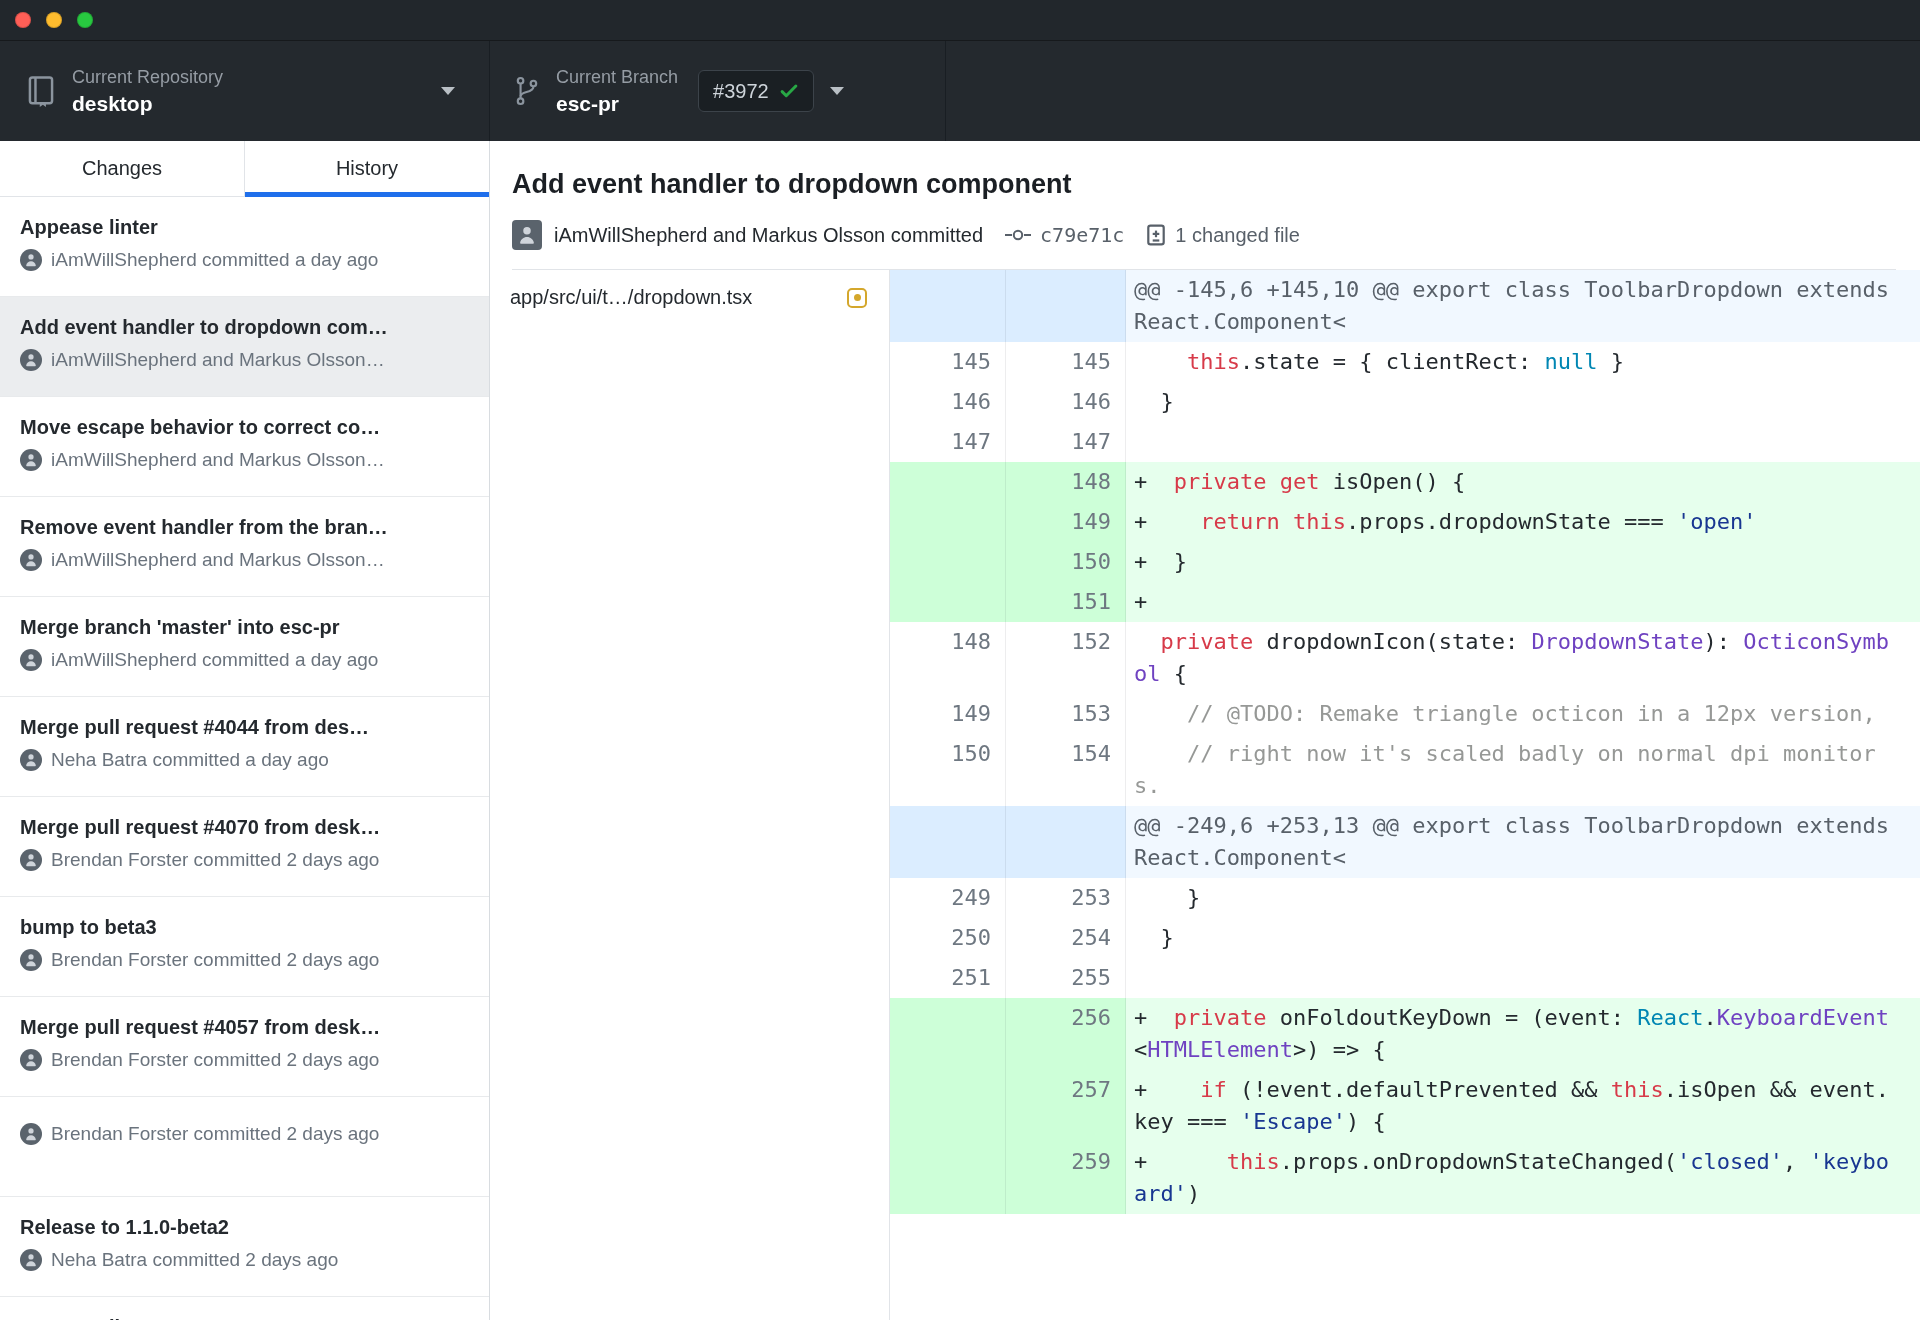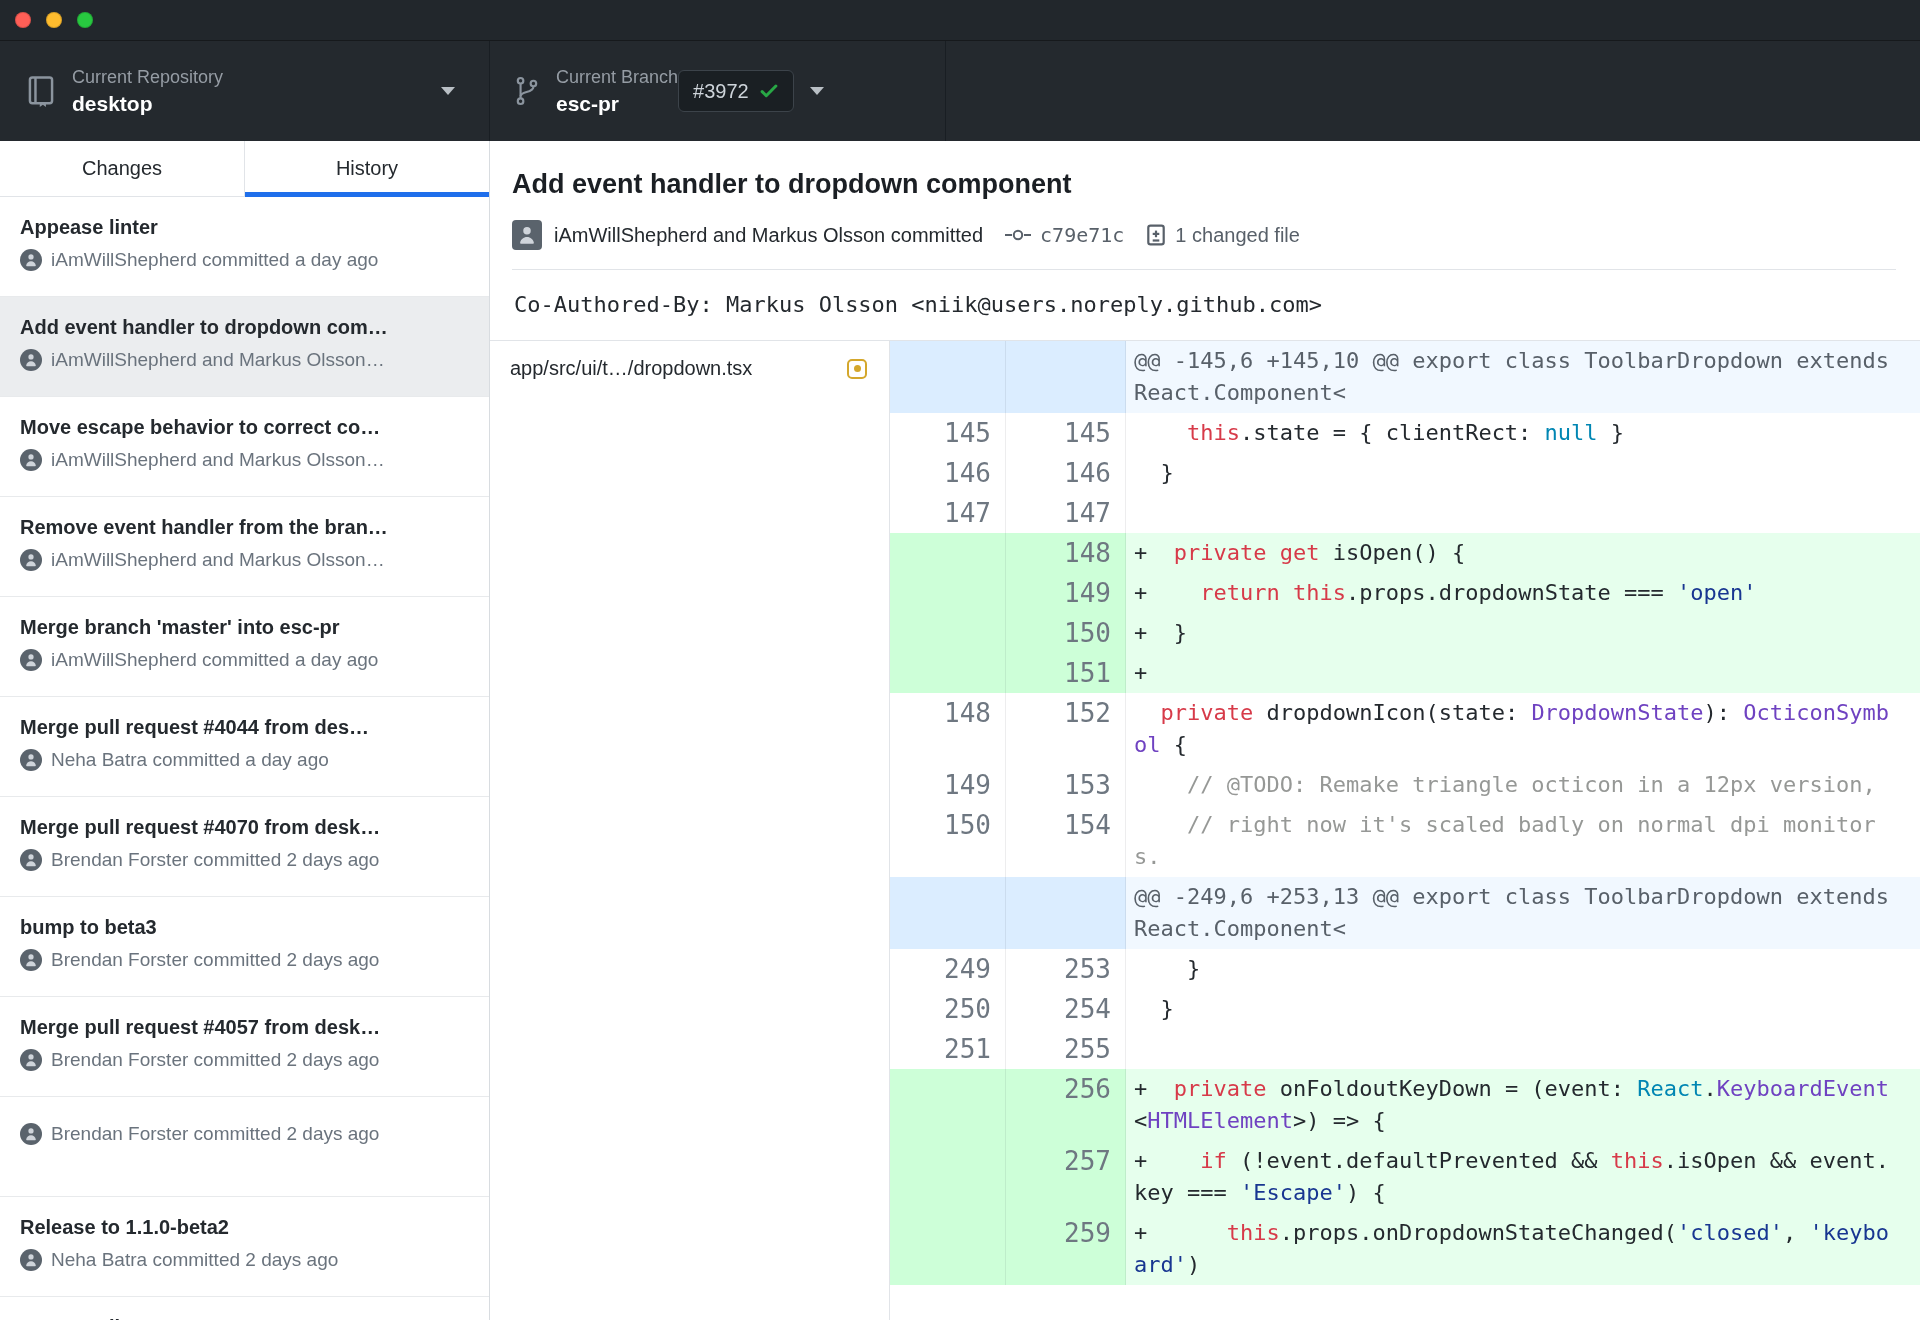--- a/index.html
+++ b/index.html
@@ -18,21 +18,21 @@
   .tb-repo{width:490px;padding:0 34px 0 26px;}
   .tb-branch{width:456px;padding:0 20px 0 24px;}
   .tb-fetch{width:460px;padding:0 20px 0 26px;}
   .tb-icon{flex:none;margin-right:16px;display:flex;align-items:center;}
   .tb-labels{display:flex;flex-direction:column;gap:3px;min-width:0;}
   .tb-label{font-size:18px;color:#959ca4;line-height:21px;white-space:nowrap;}
   .tb-value{font-size:21px;color:#fff;font-weight:700;line-height:25px;white-space:nowrap;}
   .tb-sub{font-size:18px;color:#959ca4;line-height:22px;white-space:nowrap;}
   .triangle{width:0;height:0;border-left:7px solid transparent;border-right:7px solid transparent;border-top:8px solid #b9bfc5;flex:none;}
   .tb-repo .triangle{margin-left:auto;}
-  .branch-badge{display:flex;align-items:center;gap:10px;background:#1a1f23;border:1px solid #3c434a;border-radius:6px;height:40px;padding:0 14px;flex:none;}
+  .branch-badge{display:flex;align-items:center;gap:10px;background:#1a1f23;border:1px solid #3c434a;border-radius:6px;height:40px;padding:0 14px;margin-left:20px;flex:none;}
   .branch-badge .num{font-size:20px;color:#ced4da;font-weight:500;}
   .tb-branch .triangle{margin-left:16px;}
 
   
   .content{flex:1;display:flex;min-height:0;}
 
   
   .sidebar{width:490px;flex:none;display:flex;flex-direction:column;background:#fff;border-right:1px solid #d8dce0;box-sizing:border-box;}
   .tabs{height:55px;flex:none;display:flex;border-bottom:1px solid #e1e4e8;}
   .tab{flex:1;display:flex;align-items:center;justify-content:center;font-size:20px;color:#24292e;position:relative;cursor:pointer;}
@@ -63,21 +63,21 @@
   .panels{flex:1;display:flex;min-height:0;}
   .file-panel{width:400px;flex:none;border-right:1px solid #e1e4e8;box-sizing:border-box;}
   .file-row{height:55px;display:flex;align-items:center;padding:0 22px 0 20px;cursor:pointer;}
   .file-path{flex:1;font-size:20px;color:#24292e;white-space:nowrap;overflow:hidden;}
   .status-modified{width:16px;height:16px;border:2px solid var(--modified-icon,#d4a72c);border-radius:5px;position:relative;flex:none;}
   .status-modified::after{content:"";position:absolute;left:50%;top:50%;width:7px;height:7px;margin:-3.5px 0 0 -3.5px;border-radius:50%;background:var(--modified-icon,#d4a72c);}
 
   
   .diff{flex:1;min-width:0;overflow:hidden;font-family:"DejaVu Sans Mono",monospace;}
   .diff-row{display:flex;min-height:40px;box-sizing:border-box;}
-  .gut{flex:none;box-sizing:border-box;text-align:right;font-size:26px;color:#6e7781;line-height:32px;padding:4px 14px 4px 0;border-right:1px solid rgba(27,31,35,.08);}
+  .gut{flex:none;box-sizing:border-box;text-align:right;font-size:22px;color:#6e7781;line-height:32px;padding:4px 14px 4px 0;border-right:1px solid rgba(27,31,35,.08);}
   .gut.old{width:116px;}
   .gut.new{width:120px;}
   .code-text{flex:1;min-width:0;font-size:22px;line-height:32px;padding:4px 26px 4px 8px;white-space:pre-wrap;word-break:break-all;color:#24292e;}
   .diff-row.add .gut{background:var(--added-gutter-bg,#cdffd8);}
   .diff-row.add .code-text{background:var(--added-bg,#e6ffed);}
   .diff-row.hunk .gut{background:var(--hunk-gutter-bg,#dbedff);}
   .diff-row.hunk .code-text{background:var(--hunk-bg,#f1f8ff);color:#586069;}
   .c-p{color:#24292e;}
   .c-k{color:var(--keyword,#d73a49);}
   .c-s{color:var(--string,#183691);}
@@ -305,21 +305,20 @@
                 <line x1="6" y1="9" x2="12" y2="9" stroke="#586069" stroke-width="2"></line>
                 <line x1="6" y1="15" x2="12" y2="15" stroke="#586069" stroke-width="2"></line>
               </svg>
             </span>
             <span class="files-count">1 changed file</span>
           </span>
         </div>
         <div class="hr"></div>
       </div>
 
-      <div class="commit-desc">Co-Authored-By: Markus Olsson &lt;niik@users.noreply.github.com&gt;</div>
 
       <div class="panels">
         <div class="file-panel">
           <div class="file-row">
             <span class="file-path">app/src/ui/t…/dropdown.tsx</span>
             <span class="status-modified"></span>
           </div>
         </div>
         <div class="diff">
             <div class="diff-row hunk">

